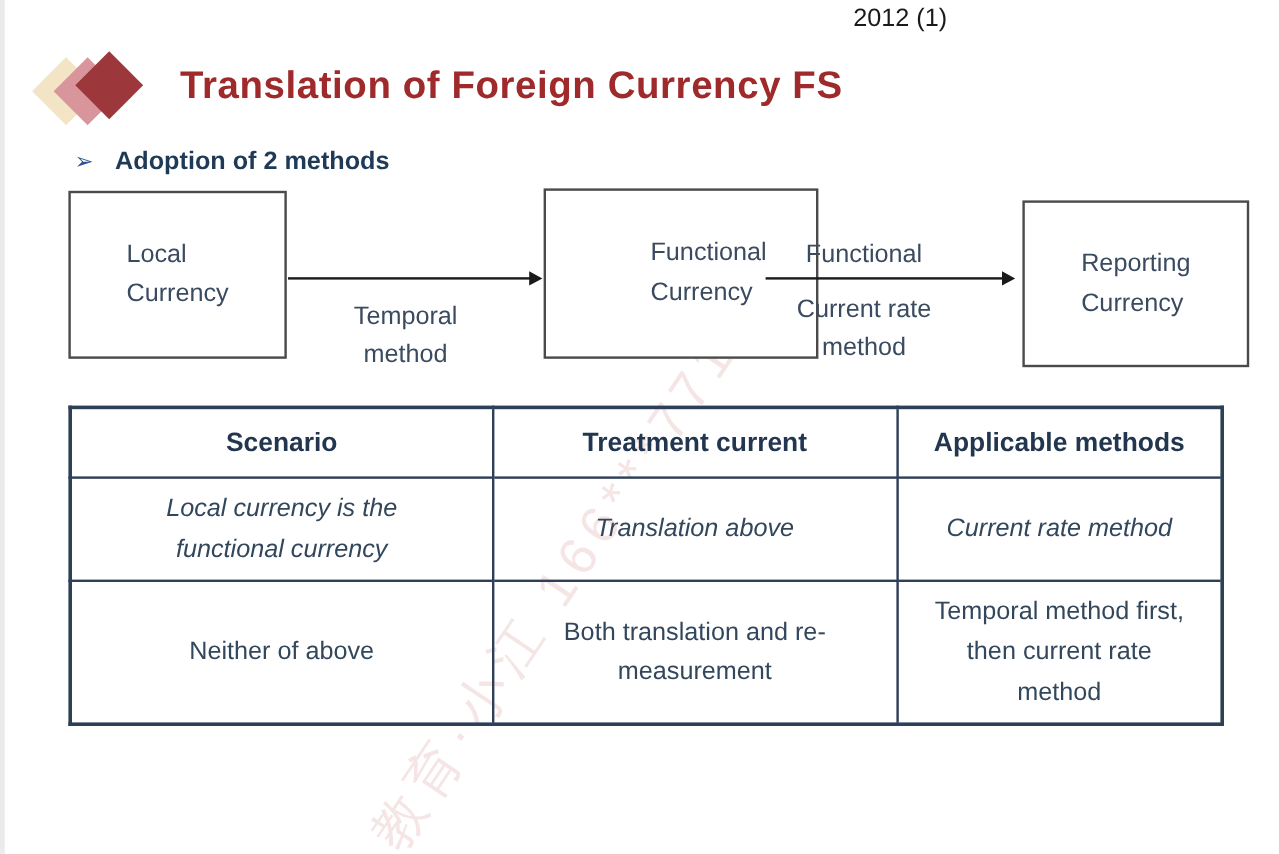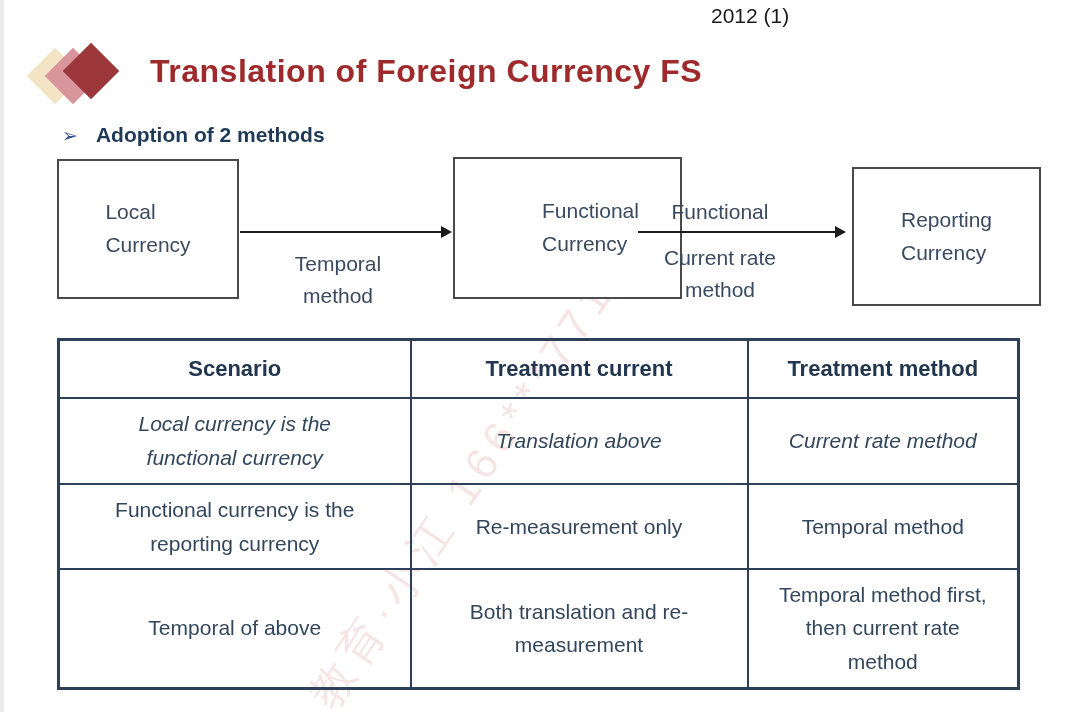--- a/index.html
+++ b/index.html
@@ -120,38 +120,32 @@
   <table class="summary">
     <colgroup>
       <col style="width:352px">
       <col style="width:337px">
       <col style="width:271px">
     </colgroup>
     <thead>
       <tr>
         <th>Scenario</th>
         <th>Treatment current</th>
-        <th>Treatment method</th>
+        <th>Applicable methods</th>
       </tr>
     </thead>
     <tbody>
       <tr class="r1">
         <td>Local currency is the
 functional currency</td>
         <td>Translation above</td>
         <td>Current rate method</td>
       </tr>
-      <tr class="r2">
-        <td>Functional currency is the
-reporting currency</td>
-        <td>Re-measurement only</td>
-        <td>Temporal method</td>
-      </tr>
       <tr class="r3">
-        <td>Temporal of above</td>
+        <td>Neither of above</td>
         <td>Both translation and re-
 measurement</td>
         <td>Temporal method first,
 then current rate
 method</td>
       </tr>
     </tbody>
   </table>
 </div>
 

